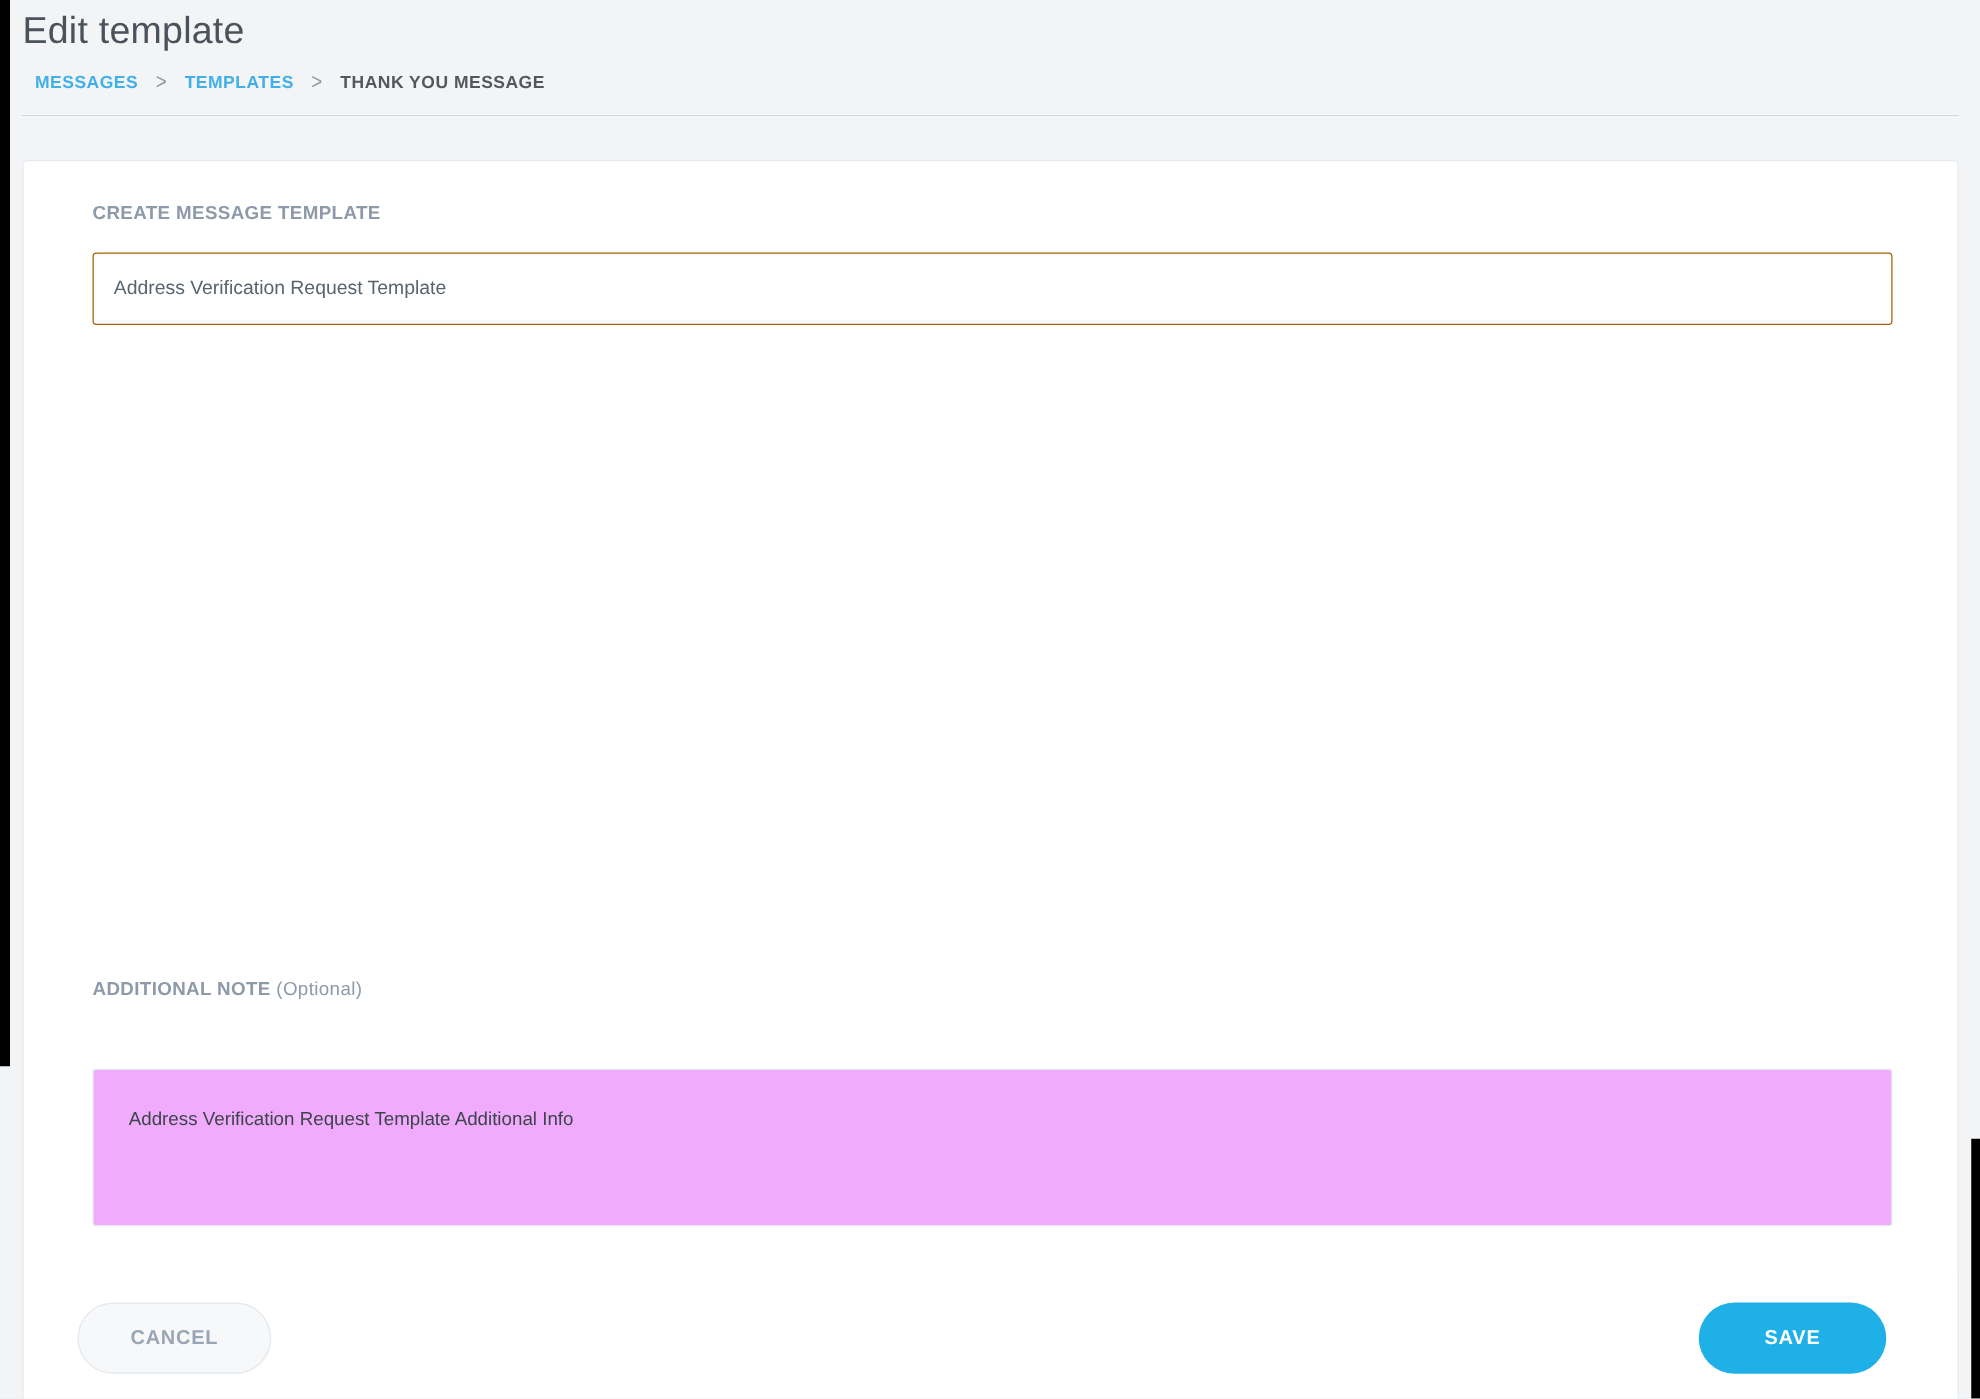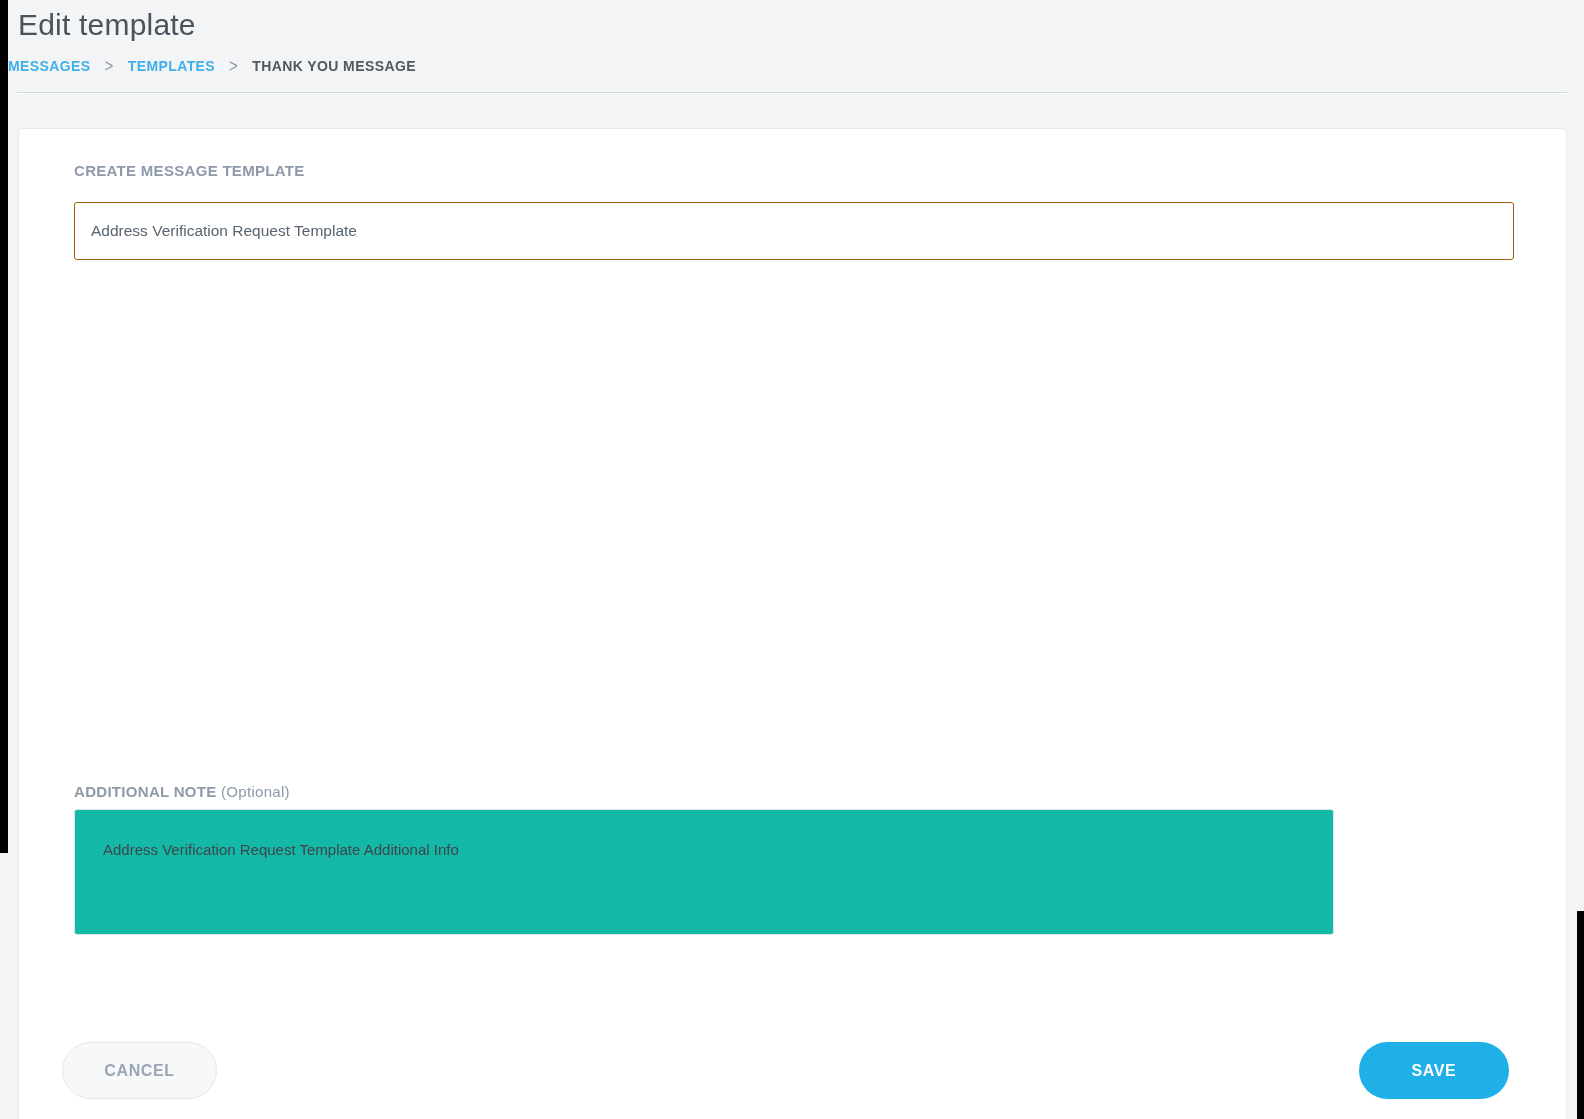--- a/index.html
+++ b/index.html
@@ -17,22 +17,22 @@
   
   .bar-left  { position: absolute; left: 0; top: 0; width: 8px; height: 853px; background: #000; z-index: 9; }
   .bar-right { position: absolute; left: 1577px; top: 911px; width: 7px; height: 208px; background: #000; z-index: 9; }
 
   
   .page-title {
     position: absolute; left: 18px; top: 8px; margin: 0;
     font-size: 30px; font-weight: 400; color: #4b525c; letter-spacing: 0.2px;
   }
   .breadcrumb {
-    position: absolute; left: 8px; top: 57px;
-    display: flex; align-items: center; gap: 14px;
+    position: absolute; left: 28px; top: 57px;
+    display: flex; gap: 14px;
     font-size: 14px; font-weight: 700; letter-spacing: 0.4px;
   }
   .bc-link { color: var(--breadcrumb-link, #41b0e8); text-decoration: none; cursor: pointer; }
   .bc-sep  { color: #8f969e; font-weight: 400; font-size: 15px; transform: scaleY(1.2); }
   .bc-current { color: #53575e; }
   .divider {
     position: absolute; left: 17px; top: 92px; width: 1550px; height: 1px;
     background: #d4d9de; box-shadow: 0 1px 0 rgba(255,255,255,0.85);
   }
 
@@ -87,22 +87,22 @@
     width: 0; height: 0;
     border-left: 7px solid transparent; border-right: 7px solid transparent;
     border-top: 8px solid #3f4245;
   }
   .scroll-thumb {
     position: absolute; left: 2px; top: 30px; width: 21px; height: 410px;
     background: #b9bbbd;
   }
 
   .note-box {
-    position: absolute; left: 55px; top: 680px; width: 1260px; height: 126px;
-    border: 1px solid #e3e7eb; border-radius: 3px; background: #14b8a6;
+    position: absolute; left: 55px; top: 726px; width: 1440px; height: 126px;
+    border: 1px solid #e3e7eb; border-radius: 3px; background: #f0abfc;
   }
   .note-text {
     position: absolute; left: 28px; top: 31px; right: 30px;
     font-size: 15px; color: #3e444c;
   }
 
   .btn {
     position: absolute; top: 913px; height: 57px; border-radius: 29px;
     font-family: "Liberation Sans", sans-serif;
     font-size: 16px; font-weight: 700; letter-spacing: 0.6px; cursor: pointer;

